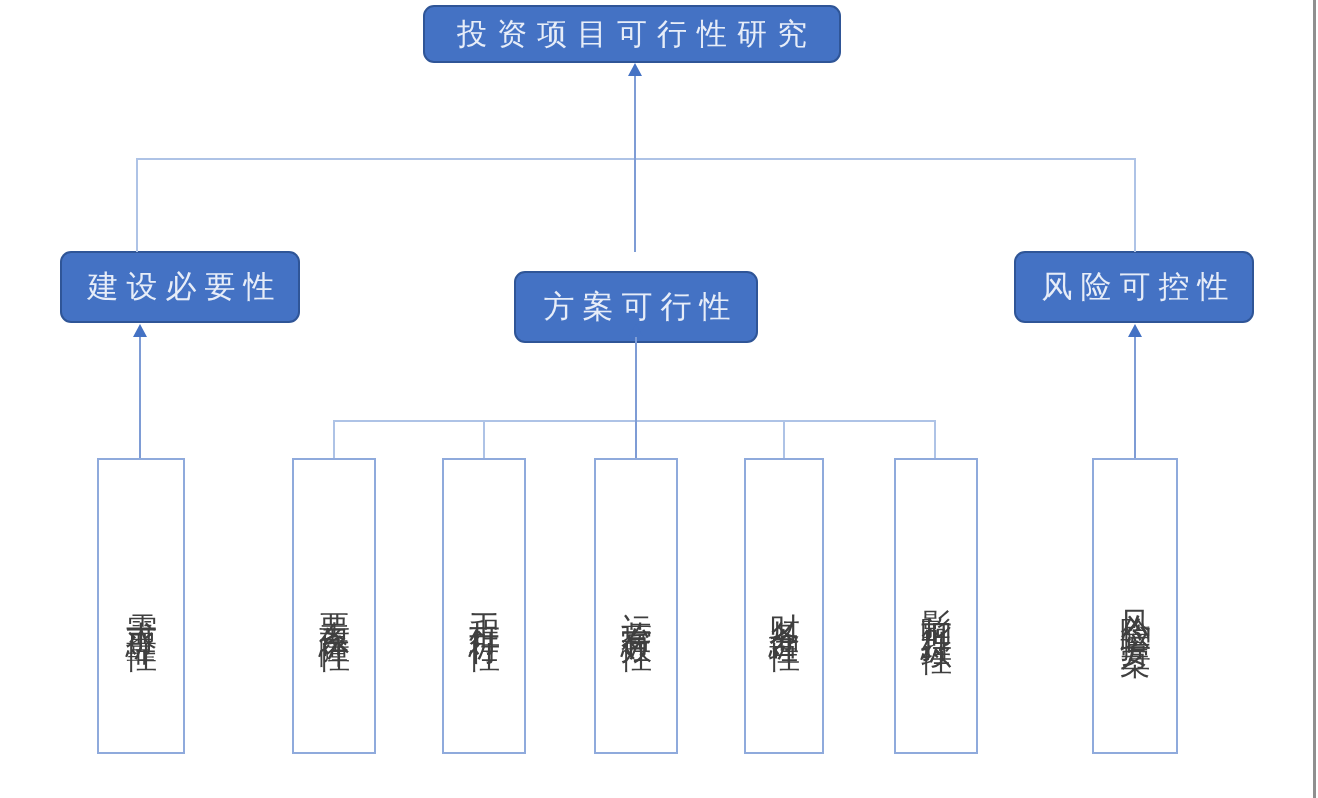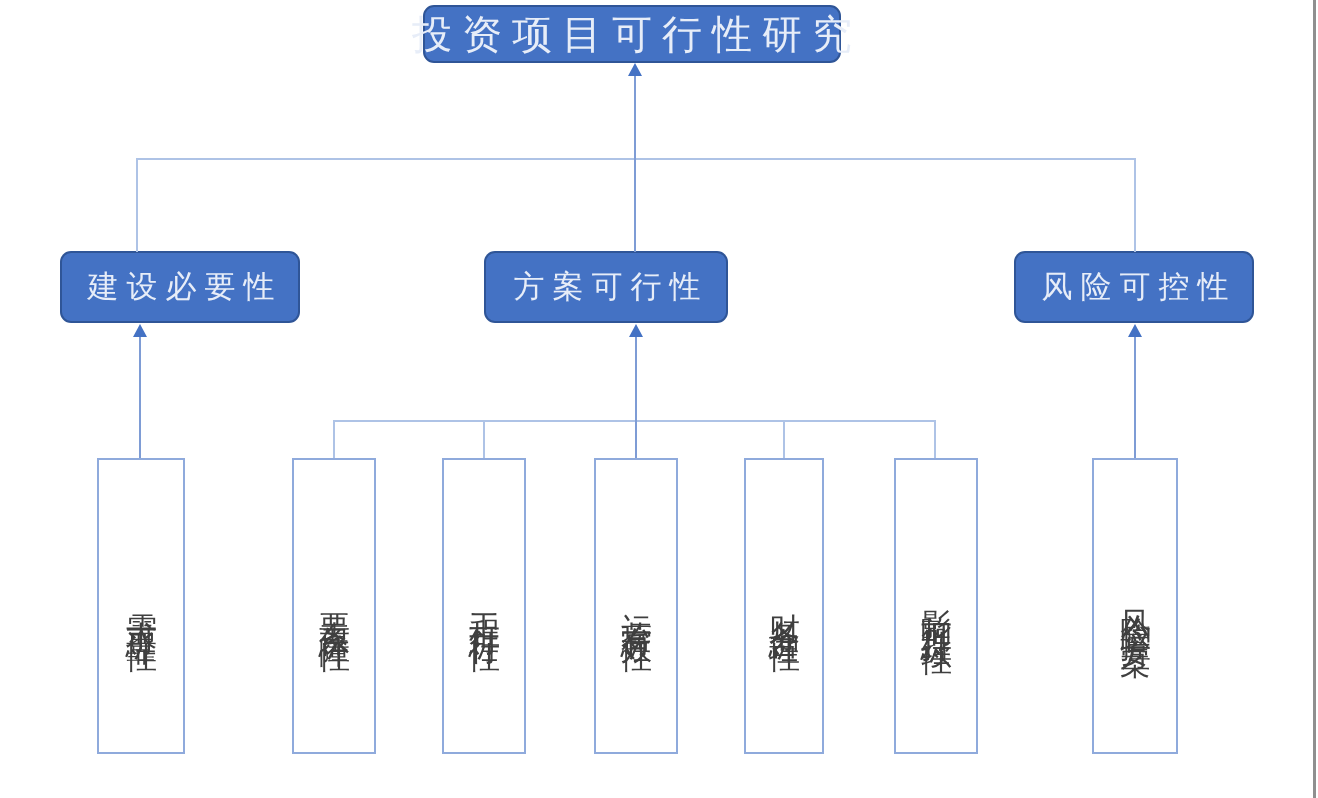--- a/index.html
+++ b/index.html
@@ -13,24 +13,24 @@
   
   .node{
     position:absolute;
     background:#4472C4;
     border:2px solid #2F5597;
     border-radius:11px;
     box-sizing:border-box;
     display:flex;align-items:center;justify-content:center;
     color:#E7EDF8;
   }
-  .node-root{left:423px;top:5px;width:418px;height:58px;font-size:40px;letter-spacing:10px;}
+  .node-root{left:423px;top:5px;width:418px;height:58px;font-size:30px;letter-spacing:10px;}
   .node-l2{top:251px;height:72px;font-size:31px;letter-spacing:8px;}
   #n-construction{left:16px;width:240px;margin-left:44px;}
-  #n-plan{left:484px;width:244px;}
+  #n-plan{left:514px;width:244px;margin-top:20px;}
   #n-risk{left:1014px;width:240px;}
   .node-label{white-space:nowrap;text-indent:10px;}
   
   .leaf{
     position:absolute;
     top:458px;height:296px;
     background:#ffffff;
     border:2px solid #8FAADC;
     box-sizing:border-box;
     display:flex;align-items:center;justify-content:center;

